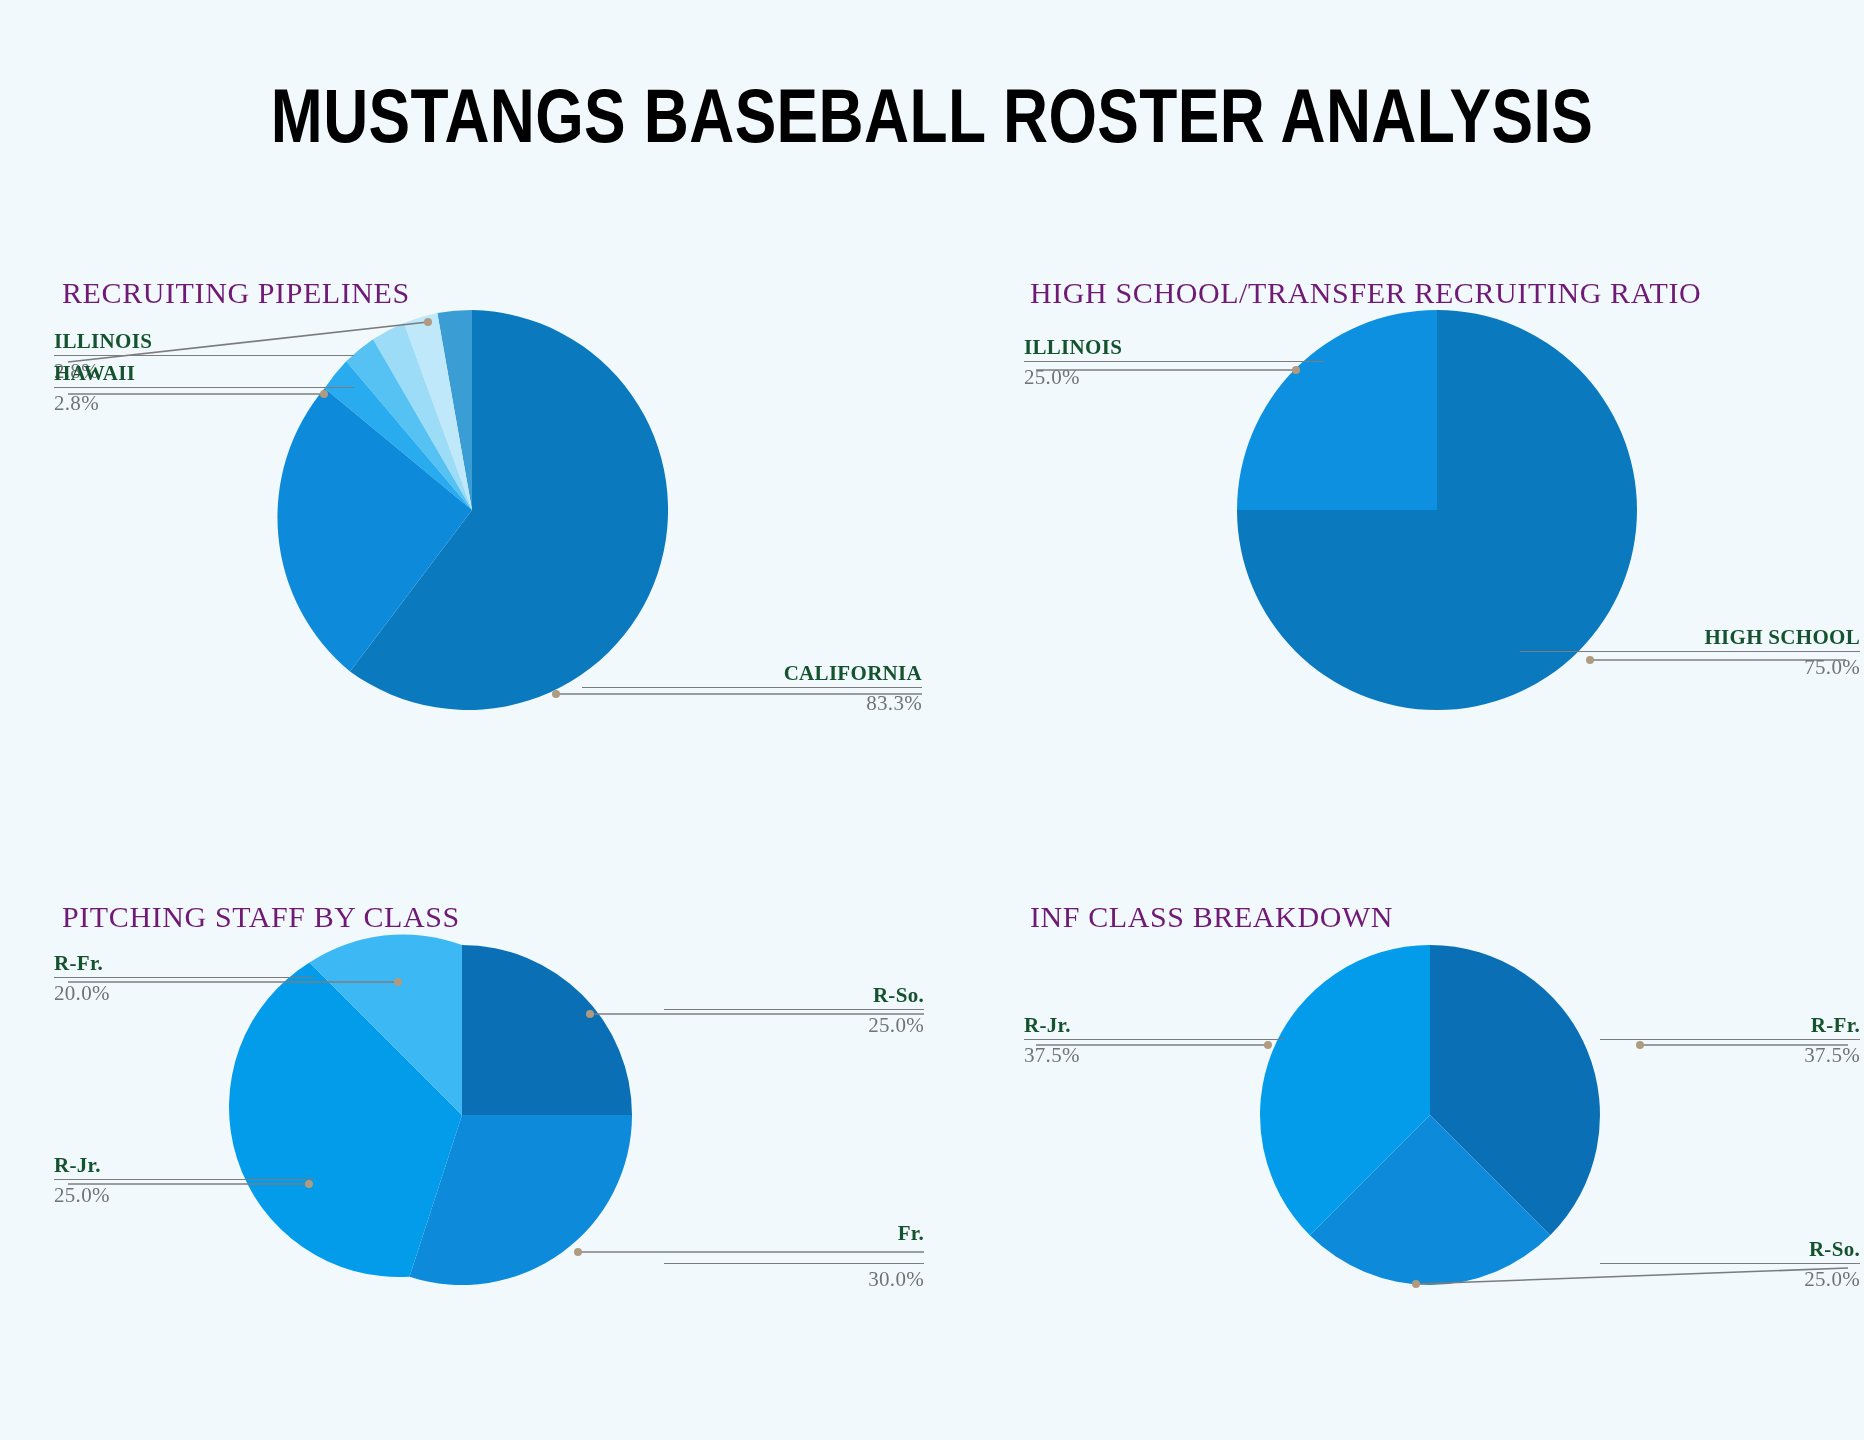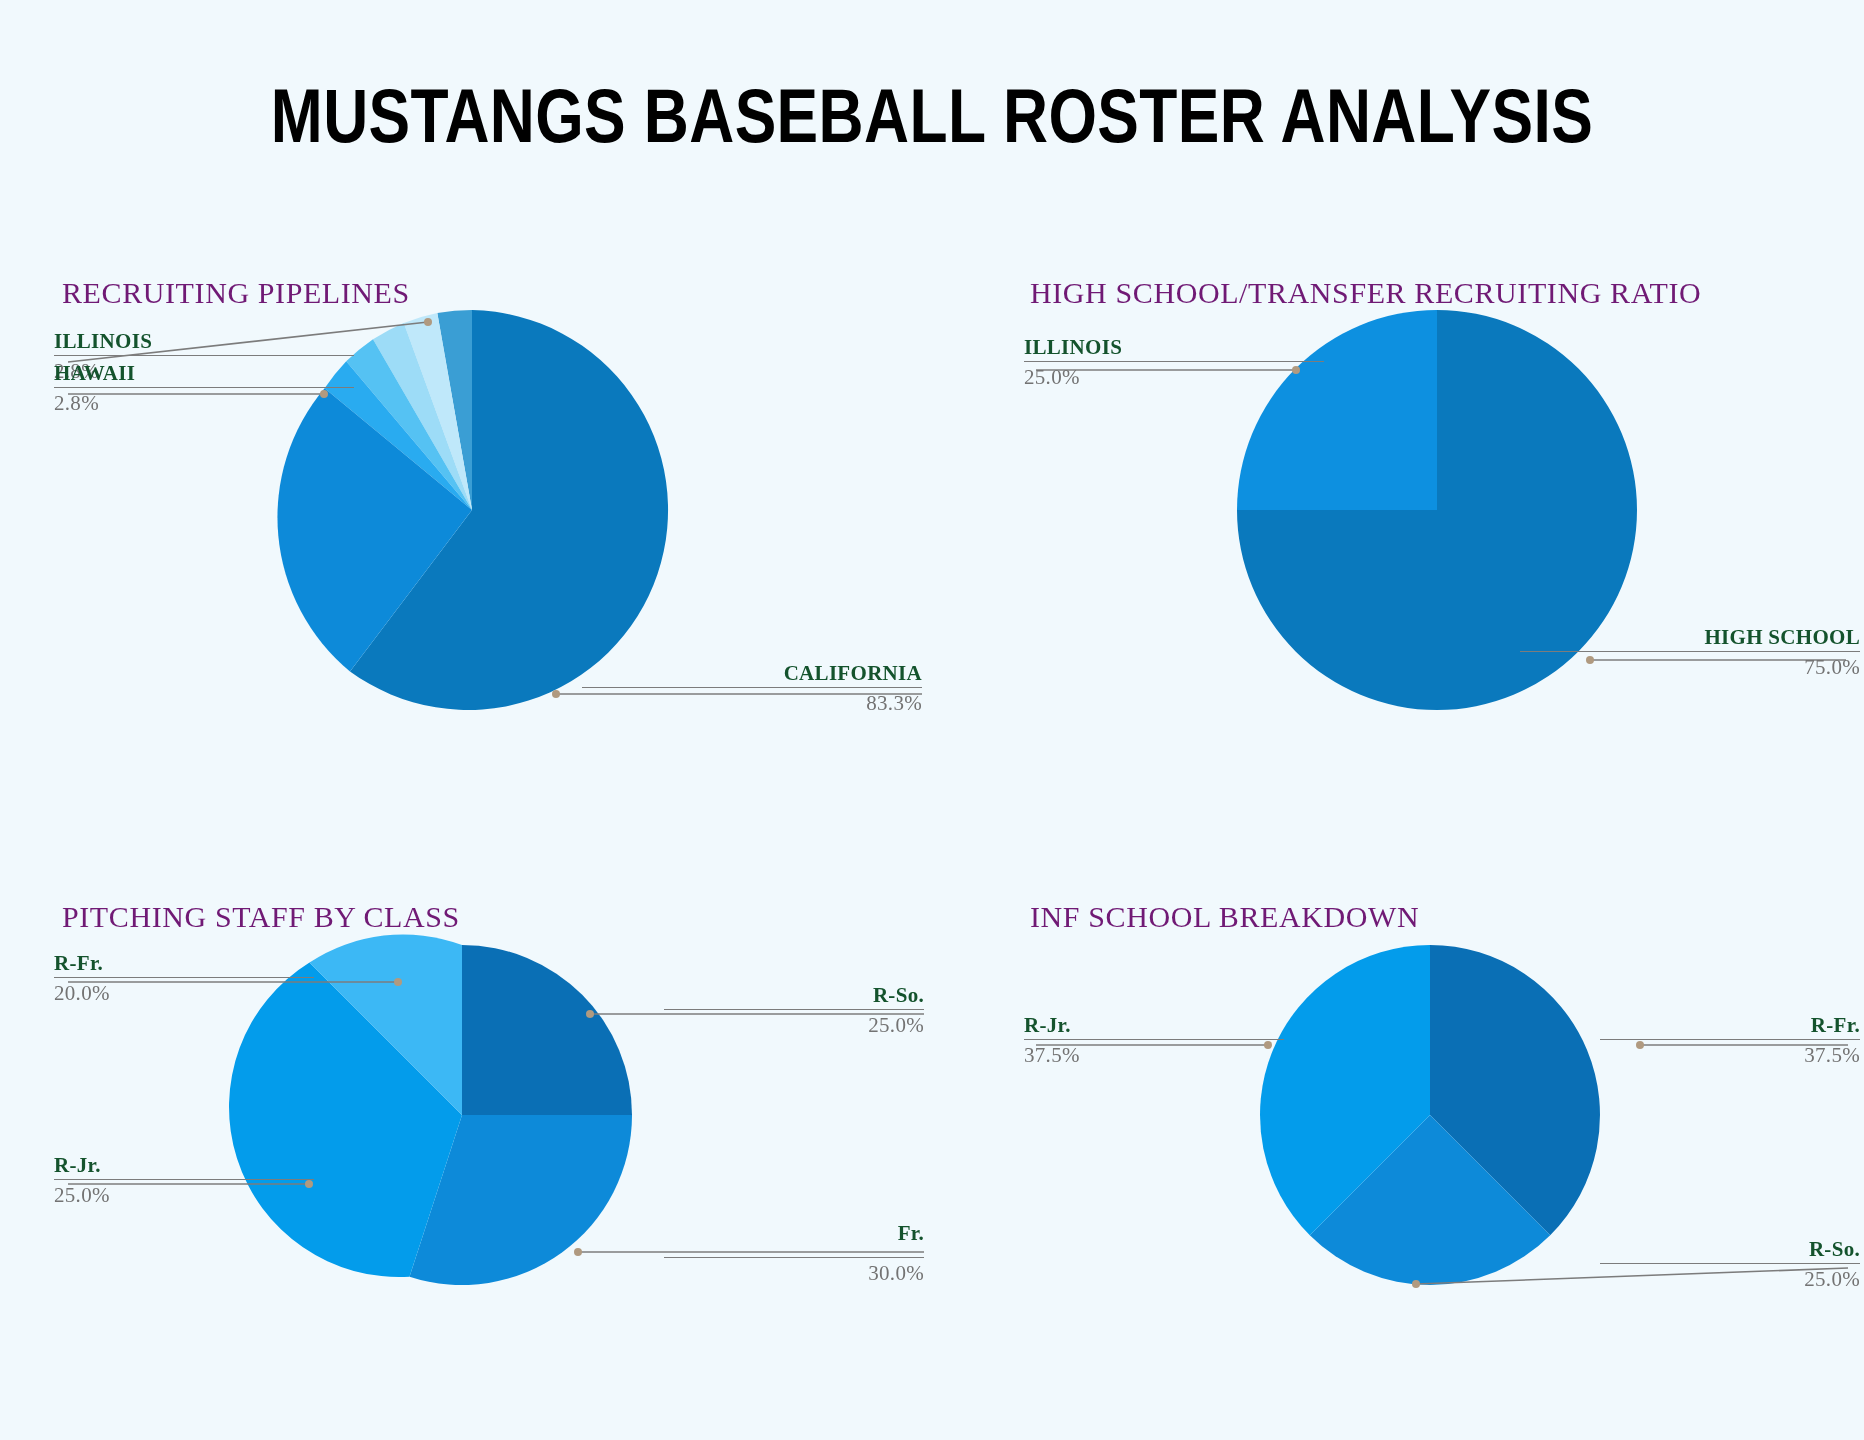--- a/index.html
+++ b/index.html
@@ -211,28 +211,28 @@
       <span class="cl-name" style="border-bottom: 1.6px solid rgb(124, 124, 124); padding-bottom: 3px;">R-So.</span>
       <span class="cl-value">25.0%</span>
     </div>
 
     <div class="callout align-left" style="left:-8px; top:254px; width:260px;">
       <span class="cl-name" style="border-bottom: 1.6px solid rgb(124, 124, 124); padding-bottom: 3px;">R-Jr.</span>
       <span class="cl-value">25.0%</span>
     </div>
 
     <div class="callout align-right" style="right:18px; top:322px; width:260px;">
-      <span class="cl-name" style="border-bottom: 1.6px solid rgb(124, 124, 124); padding-bottom: 13px;">Fr.</span>
+      <span class="cl-name" style="border-bottom: 1.6px solid rgb(124, 124, 124); padding-bottom: 19px;">Fr.</span>
       <span class="cl-value">30.0%</span>
     </div>
   </div>
 </div>
 
 <div class="panel" id="panel-inf-class">
-  <div class="panel-title">INF SCHOOL BREAKDOWN</div>
+  <div class="panel-title">INF CLASS BREAKDOWN</div>
 
   <div class="chart-area">
     <svg class="chart-svg" width="834" height="430" viewBox="0 0 834 430">
       <g>
 
         <path fill="#0a6fb5" d="M 400 215 L 400 45 A 170 170 0 0 1 520.2 335.2 Z"></path>
 
         <path fill="#0d8ad9" d="M 400 215 L 520.2 335.2 A 170 170 0 0 1 279.8 335.2 Z"></path>
 
         <path fill="#039ceb" d="M 400 215 L 279.8 335.2 A 170 170 0 0 1 400 45 Z"></path>

